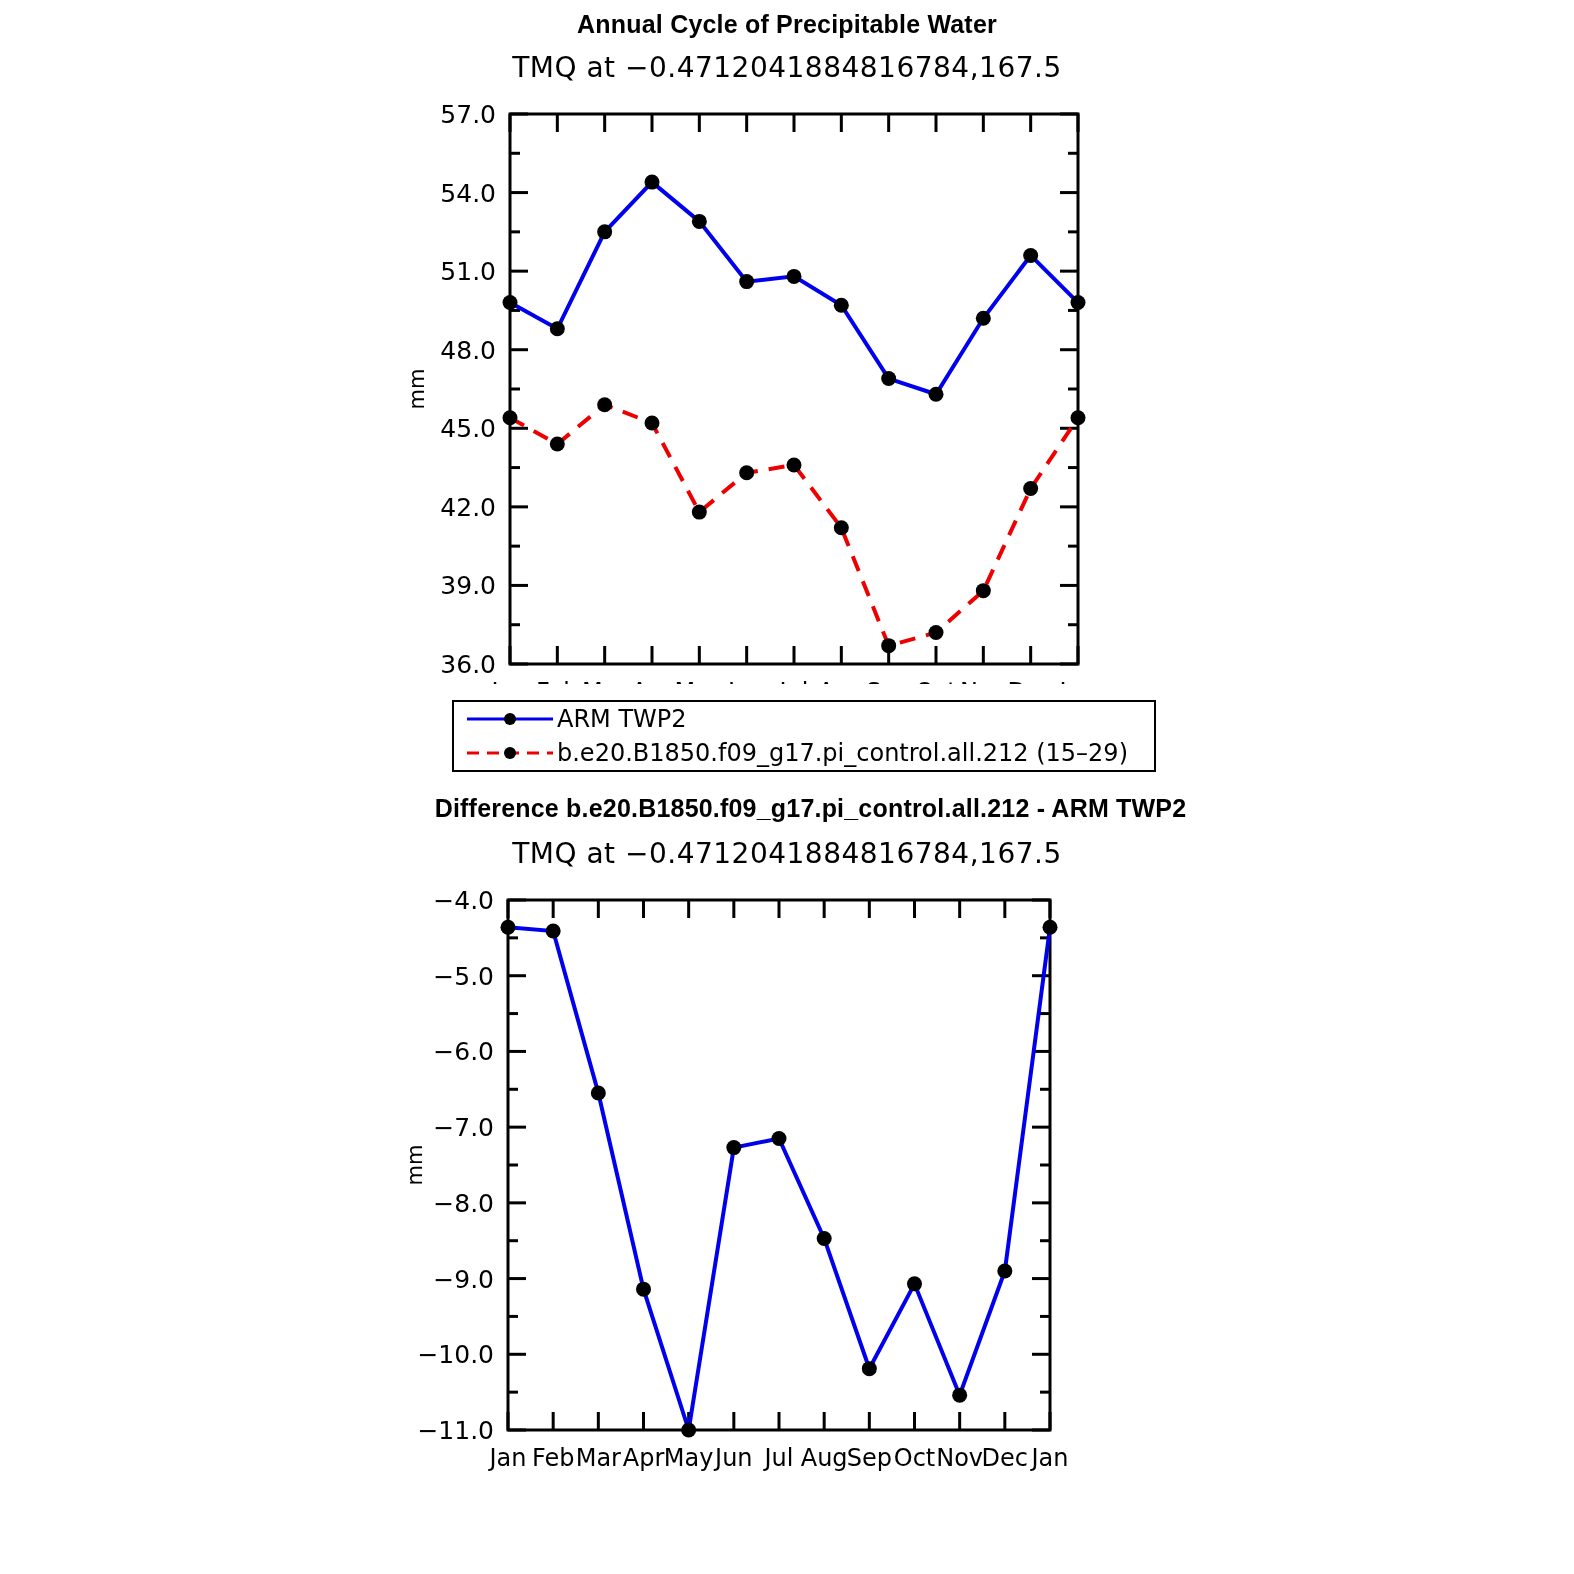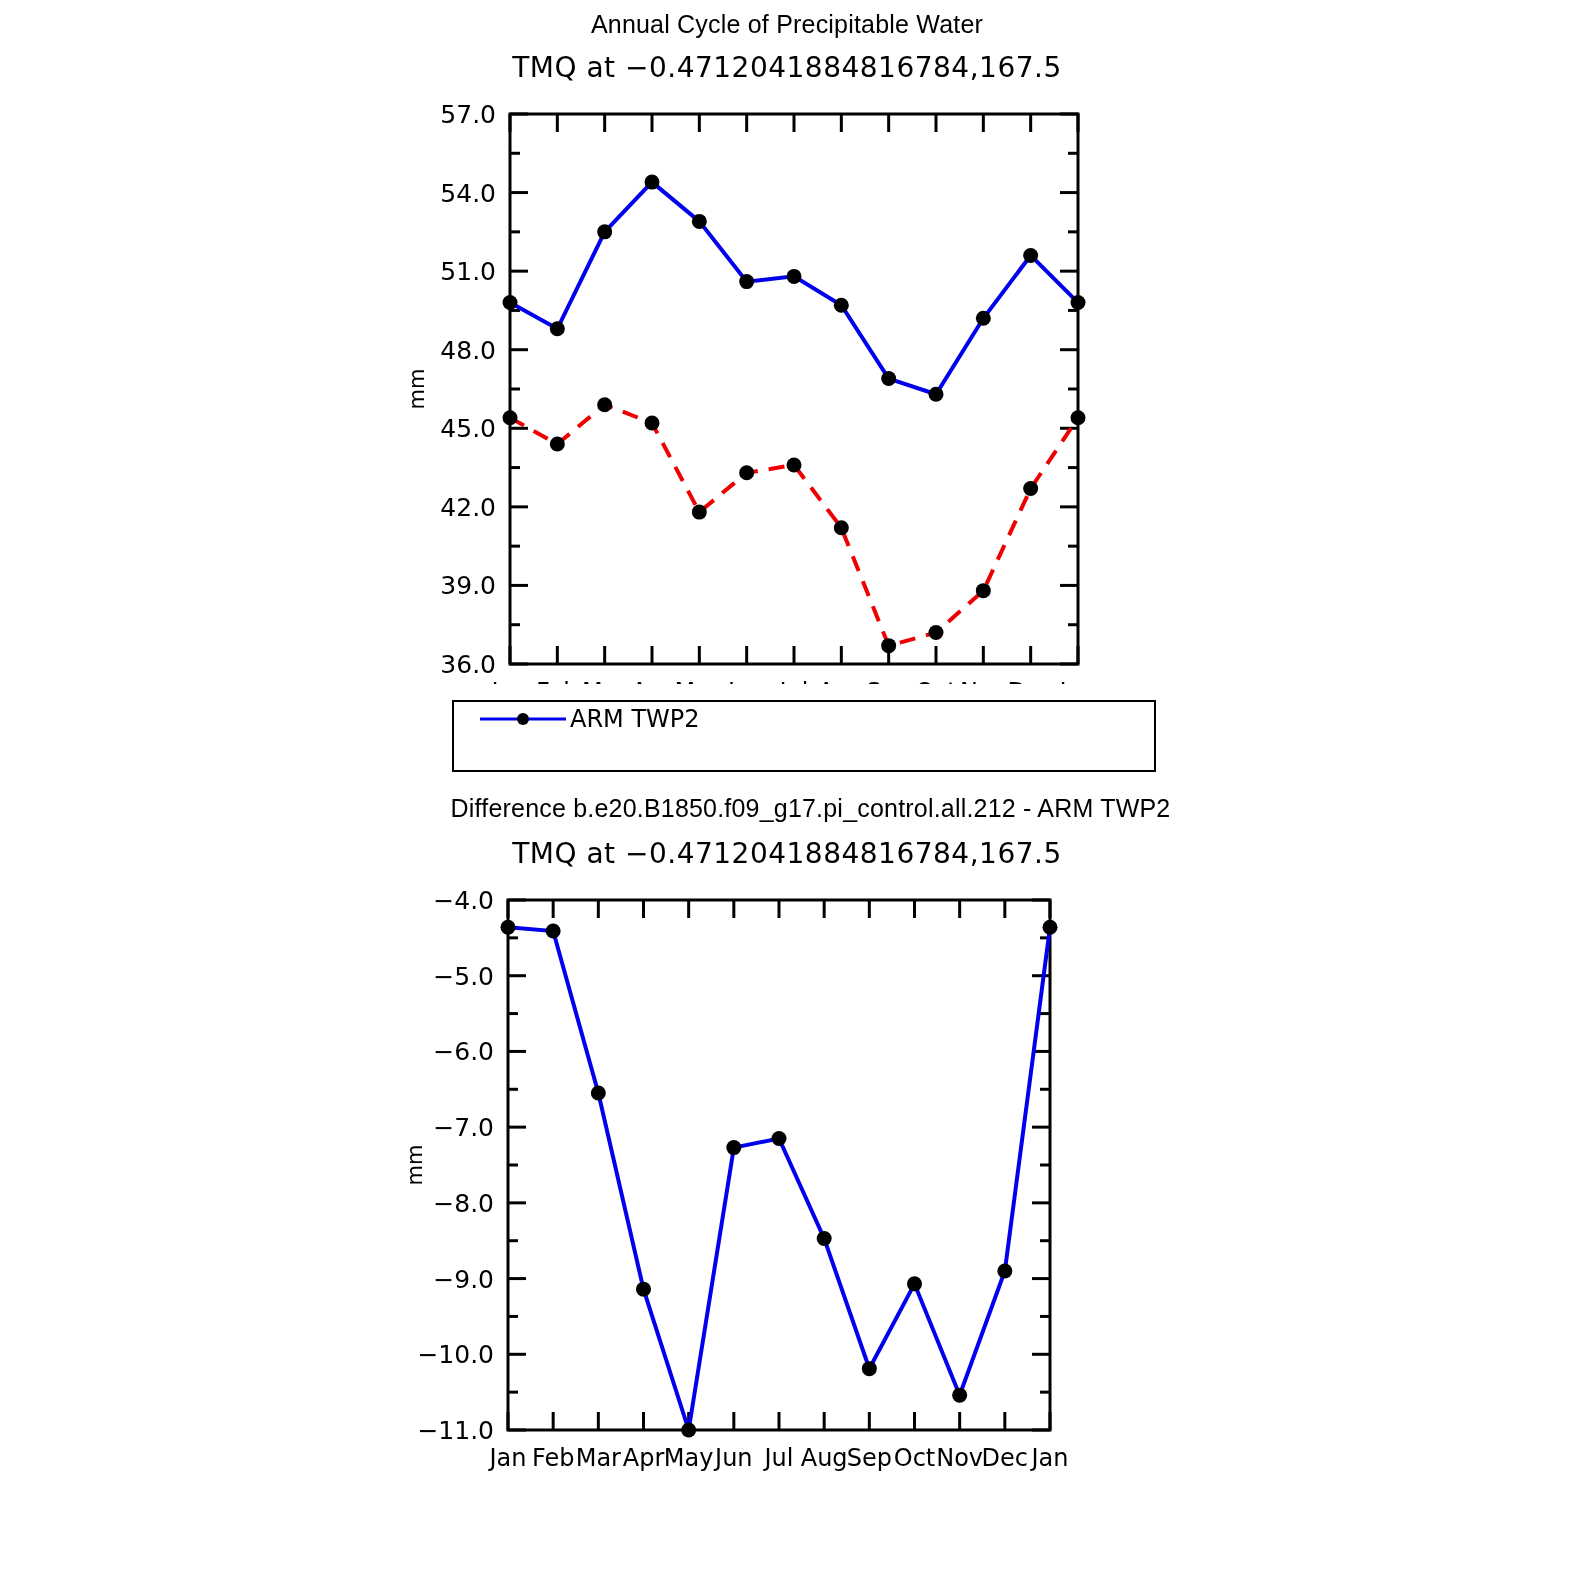--- a/index.html
+++ b/index.html
@@ -19,21 +19,21 @@
     position: absolute;
     left: 0;
     width: 1574px;
   }
   #panel-top { top: 0; height: 790px; }
   #panel-bottom { top: 790px; height: 784px; }
 
   .chart-title {
     text-align: center;
     font-family: "Liberation Sans", sans-serif;
-    font-weight: normal;
+    font-weight: bold;
     font-size: 25px;
     letter-spacing: 0.2px;
   }
   .chart-subtitle {
     text-align: center;
     font-family: "DejaVu Sans", sans-serif;
     font-weight: normal;
     font-size: 28px;
     letter-spacing: 0.5px;
   }
@@ -46,21 +46,21 @@
   .legend-box {
     position: absolute;
     border: 2px solid #000;
     background: #fff;
     box-sizing: border-box;
   }
   .legend-row {
     display: flex;
     align-items: center;
     height: 34px;
-    padding-left: 24px;
+    padding-left: 11px;
   }
   .legend-label {
     font-family: "DejaVu Sans", sans-serif;
     font-size: 24px;
     white-space: nowrap;
     margin-left: 2px;
   }
   .legend-sample { width: 90px; height: 22px; flex: 0 0 90px; }
 </style>
 </head>
@@ -185,20 +185,27 @@
   </div>
 
   <div class="legend-box" id="legend-box" style="left:452px; top:700px; width:704px; height:72px;">
     <div class="legend-row">
       <svg class="legend-sample" viewBox="0 0 90 22">
         <line x1="2" y1="11" x2="88" y2="11" stroke="#0000ee" stroke-width="3"></line>
         <circle cx="45" cy="11" r="6" fill="#000"></circle>
       </svg>
       <span class="legend-label">ARM  TWP2</span>
     </div>
+    <div class="legend-row">
+      <svg class="legend-sample" viewBox="0 0 90 22">
+        <line x1="2" y1="11" x2="88" y2="11" stroke="#ee0000" stroke-width="3" stroke-dasharray="12 8"></line>
+        <circle cx="45" cy="11" r="6" fill="#000"></circle>
+      </svg>
+      <span class="legend-label">b.e20.B1850.f09_g17.pi_control.all.212 (15–29)</span>
+    </div>
   </div>
 </div>
 
 <div class="panel" id="panel-bottom">
 
   <div class="chart-title" style="margin-top:4px;padding-left:47px;">Difference b.e20.B1850.f09_g17.pi_control.all.212 - ARM TWP2</div>
 
   <div class="chart-subtitle" style="margin-top:14px;">TMQ at −0.4712041884816784,167.5</div>
 
   <div class="plot-wrap">

